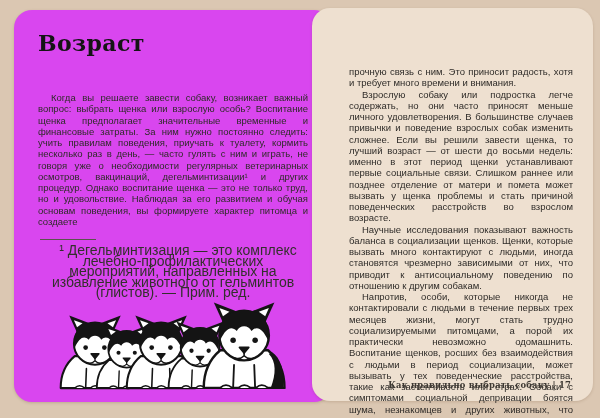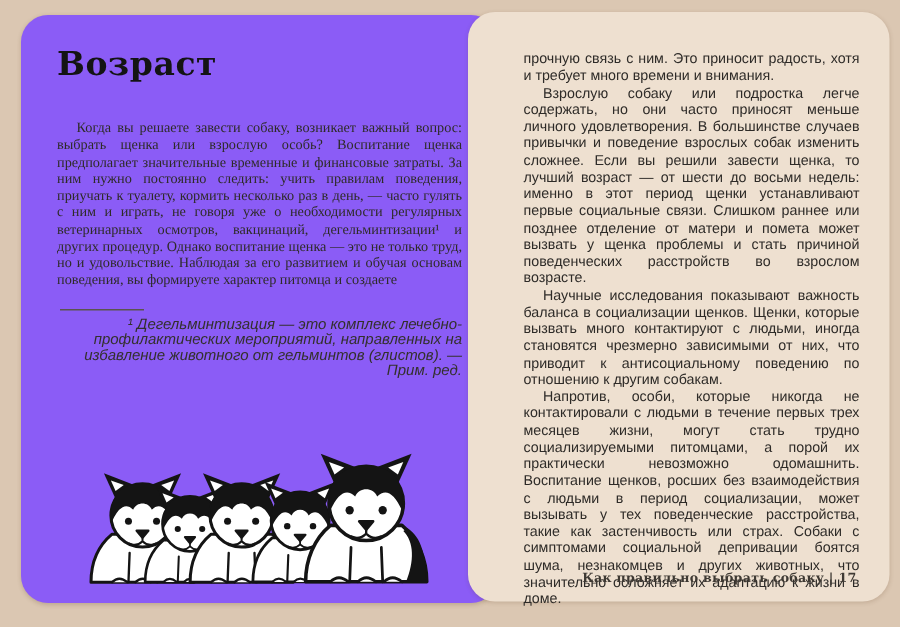--- a/index.html
+++ b/index.html
@@ -7,48 +7,48 @@
     width:600px;height:418px;position:relative;overflow:hidden;
     background:#dbc7b2;
     font-family:"Liberation Sans", sans-serif;
   }
   .spread{position:absolute;inset:0;}
   .page{
     position:absolute;box-sizing:border-box;border-radius:18px;
   }
   .page-left{
     left:14px;top:10px;width:318px;height:392px;
-    background:#8b5cf6;
+    background:#d946ef;
     box-shadow:0 1px 3px rgba(92,63,32,.22);
     padding:20px 24px 16px 24px;
   }
   .page-right{
     left:312px;top:8px;width:281px;height:393px;
     background:#eee0d0;
     box-shadow:0 1px 3px rgba(92,63,32,.18);
-    padding:26px 20px 0 37px;
+    padding:58px 20px 0 37px;
   }
   .chapter-title{
     margin:0;
     font-family:"DejaVu Serif","Liberation Serif",serif;
     font-weight:bold;font-size:22px;line-height:26px;
     letter-spacing:.4px;color:#141414;
   }
   .body-text{
     margin:0;font-size:9.5px;line-height:11.25px;
     text-align:justify;color:#2e2b28;
     hyphens:auto;-webkit-hyphens:auto;
   }
-  .first-para{margin-top:25px;font-family:Liberation Serif, serif;}
+  .first-para{margin-top:36px;}
   .indent{text-indent:13px;}
   .footnote{margin-top:12px;}
   .fn-rule{width:56px;height:0;border-top:1px solid #5a544d;margin:0 0 5px 2px;}
   .fn-text{
-    margin:0;font-size:10px;line-height:10.6px;font-style:italic;
-    color:#33302c;text-indent:10px;text-align:right;
+    margin:0;font-size:14px;line-height:10.6px;
+    color:#33302c;text-indent:10px;text-align:center;
   }
   .illustration{
     position:absolute;left:50%;transform:translateX(-50%);
     bottom:7px;width:234px;height:106px;
   }
   .illustration svg{display:block;width:100%;height:100%;}
   .running-footer{
     position:absolute;right:22px;bottom:11px;
     font-family:"DejaVu Serif","Liberation Serif",serif;
     font-weight:bold;font-size:8.4px;letter-spacing:.2px;

